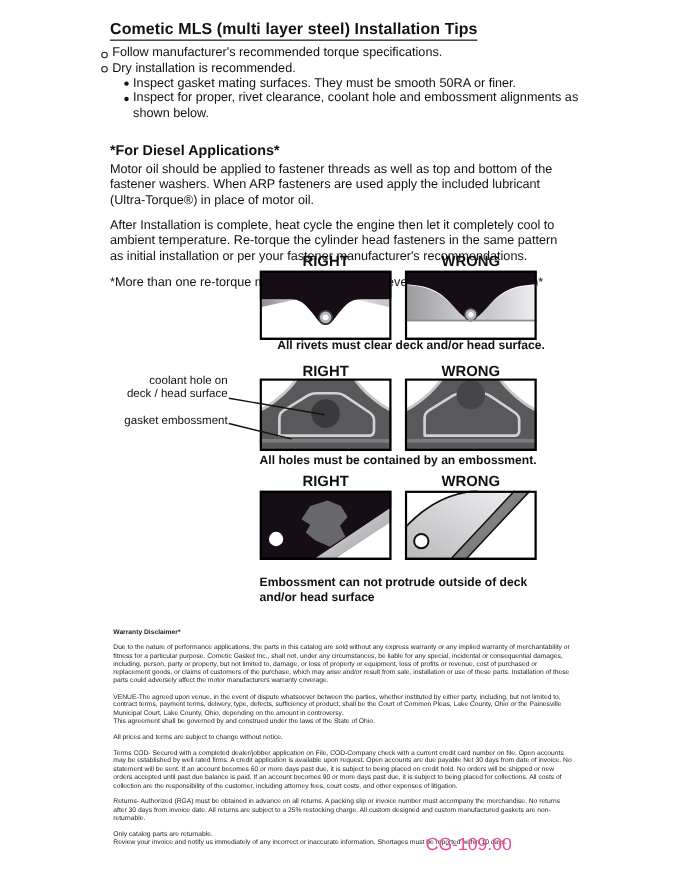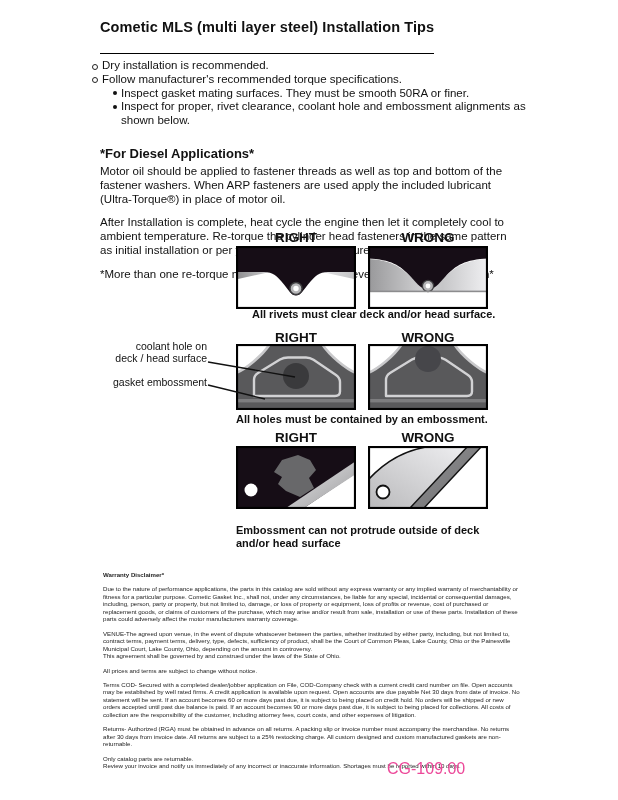--- a/index.html
+++ b/index.html
@@ -3,21 +3,21 @@
 <meta charset="utf-8">
 <style>
   html,body{margin:0;padding:0;background:#fff;}
   body{width:618px;height:800px;position:relative;overflow:hidden;
        font-family:"Liberation Sans", sans-serif;color:#111;}
   .abs{position:absolute;}
 
   
   .intro{left:92px;top:18px;width:440px;}
   .doc-title{display:inline-block;margin-left:8px;font-size:14.5px;font-weight:bold;
-             border-bottom:1.6px solid #000;padding-bottom:18px;letter-spacing:.1px;}
+             border-bottom:1.6px solid #000;padding-bottom:1px;letter-spacing:.1px;}
   .tips{margin-top:5px;font-size:11.5px;line-height:13.8px;}
   .tip-row{display:flex;align-items:flex-start;}
   .o-marker{width:4px;height:4px;border:1.1px solid #222;border-radius:50%;
             flex:0 0 auto;margin:4.5px 4px 0 0;}
   .sub-row{display:flex;align-items:flex-start;margin-left:21px;}
   .dot-marker{width:4px;height:4px;background:#111;border-radius:50%;
               flex:0 0 auto;margin:4.5px 4px 0 0;}
   .diesel-head{margin:18px 0 4px 8px;font-size:13px;font-weight:bold;}
   .para{margin:0 0 10px 8px;font-size:11.5px;line-height:13.8px;width:412px;}
 
@@ -36,25 +36,25 @@
   .doc-code{font-size:16px;color:#ec4899;}
 </style>
 </head>
 <body>
 
 <div class="abs intro">
   <div class="doc-title">Cometic MLS (multi layer steel) Installation Tips</div>
   <div class="tips">
     <div class="tip-row">
       <span class="o-marker"></span>
-      <span>Dry installation is recommended.</span>
+      <span>Follow manufacturer's recommended torque specifications.</span>
     </div>
     <div class="tip-row">
       <span class="o-marker"></span>
-      <span>Follow manufacturer's recommended torque specifications.</span>
+      <span>Dry installation is recommended.</span>
     </div>
     <div class="sub-row">
       <span class="dot-marker"></span>
       <span>Inspect gasket mating surfaces.  They must be smooth 50RA or finer.</span>
     </div>
     <div class="sub-row">
       <span class="dot-marker"></span>
       <span>Inspect for proper, rivet clearance, coolant hole and embossment alignments as shown below.</span>
     </div>
   </div>

